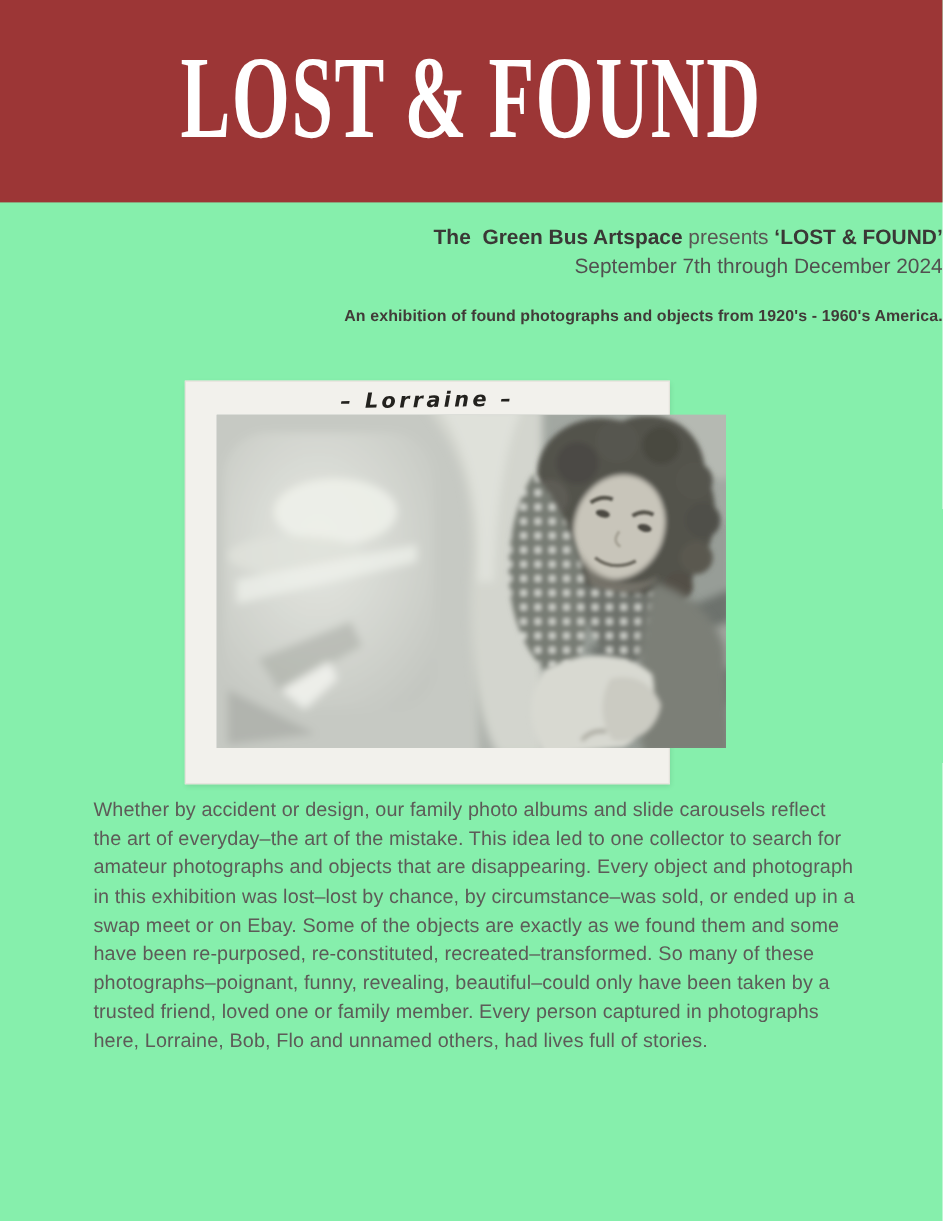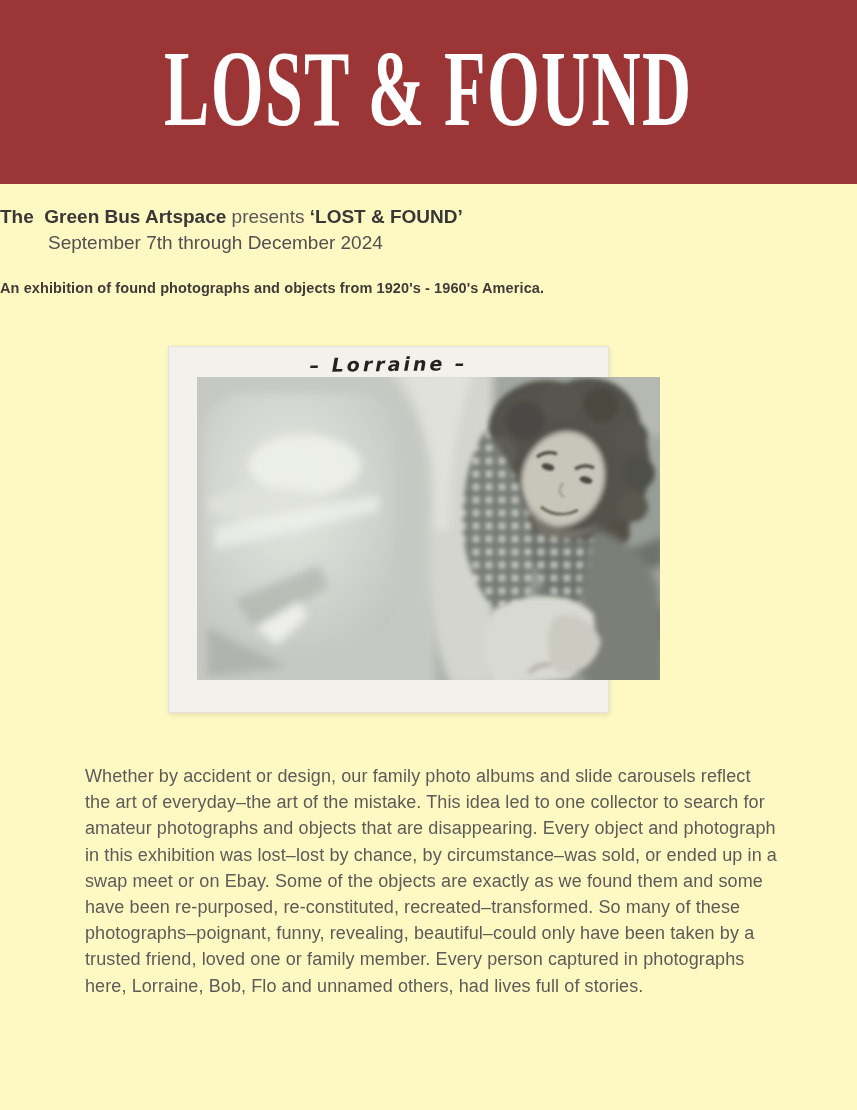--- a/index.html
+++ b/index.html
@@ -2,21 +2,21 @@
 <html><head>
 <meta charset="utf-8">
 <style>
   * { margin: 0; padding: 0; box-sizing: border-box; }
   html, body { background: #ffffff; }
   body {
     width: 857px; height: 1110px;
     font-family: "Liberation Sans", sans-serif;
     position: relative; overflow: hidden;
   }
-  .page { width: 857px; height: 1110px; background: #fef9c3; position: relative; }
+  .page { width: 857px; height: 1110px; background: #86efac; position: relative; }
 
   
   .banner {
     width: 857px; height: 184px;
     background: #9c3636;
     display: flex; align-items: center; justify-content: center;
   }
   .banner h1 {
     color: #ffffff;
     font-family: "Liberation Serif", serif;
@@ -24,21 +24,21 @@
     font-size: 103px;
     letter-spacing: 2px;
     transform: scaleX(0.66) scaleY(1.04);
     transform-origin: center center;
     white-space: nowrap;
     line-height: 1;
     margin-top: -6px;
   }
 
   
-  .intro { text-align: left; padding-top: 20px; }
+  .intro { text-align: right; padding-top: 20px; }
   .intro-line1 {
     font-size: 19px; line-height: 26px; color: #3a3836;
   }
   .intro-line1 .venue { font-weight: 700; white-space: pre; color: #3a3836; }
   .intro-line1 .presents { font-weight: 400; color: #5a5754; }
   .intro-line1 .show-title { font-weight: 700; color: #3a3836; }
   .dates {
     font-size: 19px; line-height: 26px; font-weight: 400; color: #525050; padding-left: 48px;
   }
   .tagline {
@@ -72,21 +72,21 @@
   .photo-img {
     width: 463px; height: 303px;
     overflow: hidden;
     background: #b4b8b2;
   }
   .photo-img svg { display: block; width: 463px; height: 303px; }
 
   
   .body-text {
     position: absolute;
-    left: 85px; top: 763px;
+    left: 85px; top: 723px;
     width: 692px;
   }
   .body-text p {
     font-size: 18px;
     line-height: 26.2px;
     color: #5d5b58;
     letter-spacing: 0.1px;
     text-align: left;
   }
 </style>

